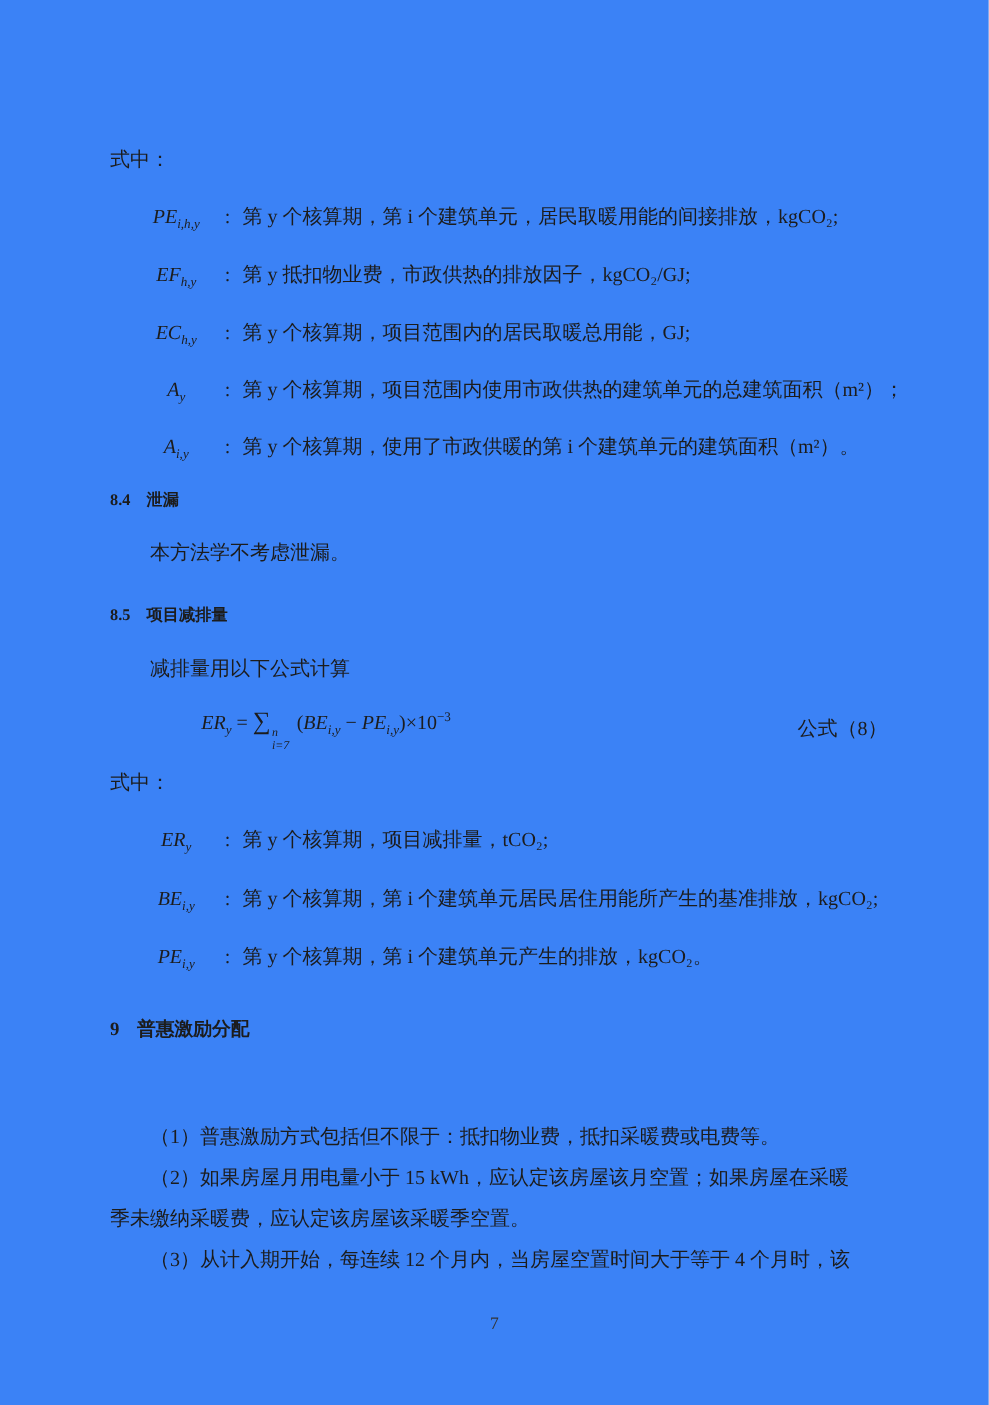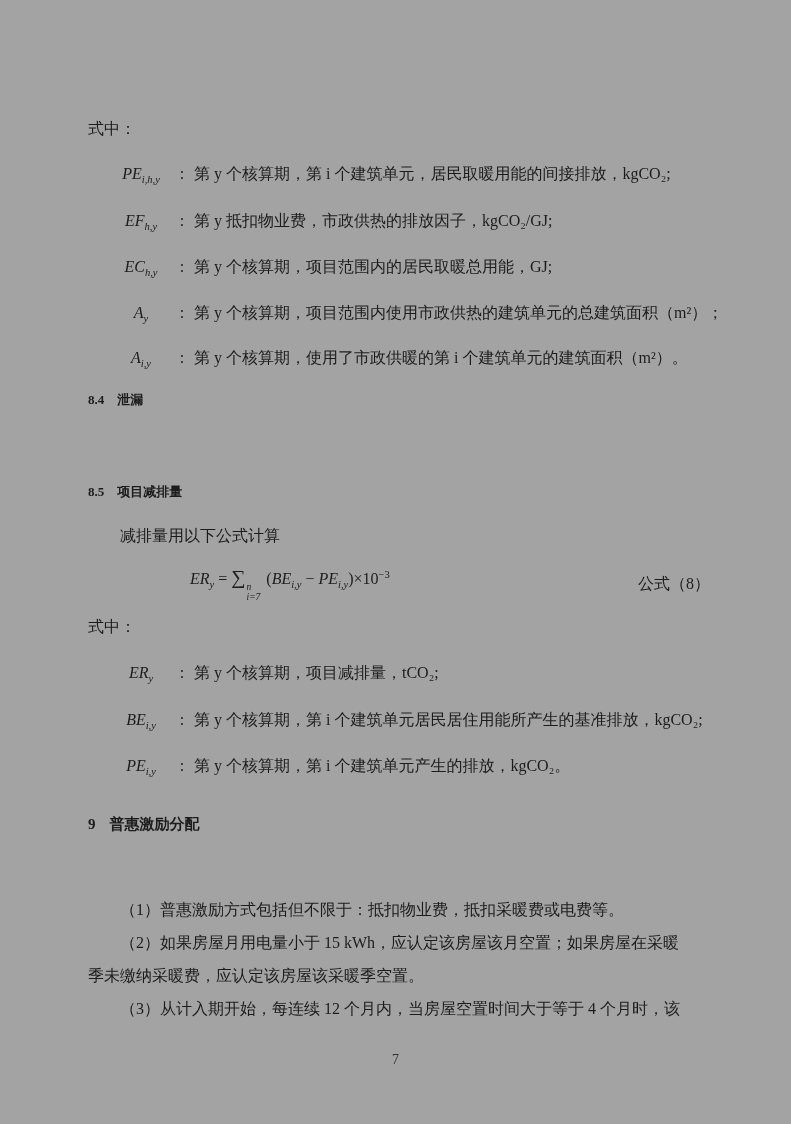--- a/index.html
+++ b/index.html
@@ -2,21 +2,21 @@
 <html><head>
 <meta charset="utf-8">
 <style>
   * { margin: 0; padding: 0; box-sizing: border-box; }
   html, body { background: #e8e8e8; }
   .page {
     position: relative;
     width: 791px;
     height: 1124px;
     margin: 0 auto;
-    background: #a3a3a3;
+    background: #3b82f6;
     color: #1c1c1c;
     font-family: "Liberation Serif", "DejaVu Serif", serif;
     font-size: 16px;
     overflow: hidden;
   }
   .content {
     position: absolute;
     left: 88px;
     top: 0;
     width: 622px;
@@ -40,21 +40,21 @@
 
   .heading { font-weight: bold; font-size: 13px; line-height: 24px; }
   .heading .h-num { margin-right: 13px; }
   .heading-lg { font-size: 15px; }
   .heading-lg .h-num { margin-right: 14px; }
 
   .indent { text-indent: 32px; }
 
   
   .formula-row { display: flex; align-items: center; }
-  .formula { margin-left: 102px; font-size: 16px; }
+  .formula { margin-left: 73px; font-size: 16px; }
   .f-var { font-style: italic; }
   .sigma { font-size: 20px; font-style: normal; }
   .sigma-limits {
     display: inline-flex;
     flex-direction: column;
     align-items: flex-start;
     font-size: 9.5px;
     font-style: italic;
     line-height: 1.1;
     vertical-align: -6px;
@@ -102,20 +102,21 @@
     </div>
     <div class="line def-row" style="top:347px">
       <span class="def-var"><i>A</i><sub>i,y</sub></span>
       <span class="def-sep">:</span>
       <span class="def-desc">第 y 个核算期，使用了市政供暖的第 i 个建筑单元的建筑面积（m²）。</span>
     </div>
 
     <div class="line heading" style="top:388px">
       <span class="h-num">8.4</span><span>泄漏</span>
     </div>
+    <div class="line indent" style="top:432px">本方法学不考虑泄漏。</div>
 
     <div class="line heading" style="top:480px">
       <span class="h-num">8.5</span><span>项目减排量</span>
     </div>
     <div class="line indent" style="top:525px">减排量用以下公式计算</div>
 
     <div class="line formula-row" style="top:566px">
       <span class="formula">
         <span class="f-var"><span>ER</span><sub>y</sub></span>
         <span>=</span>

